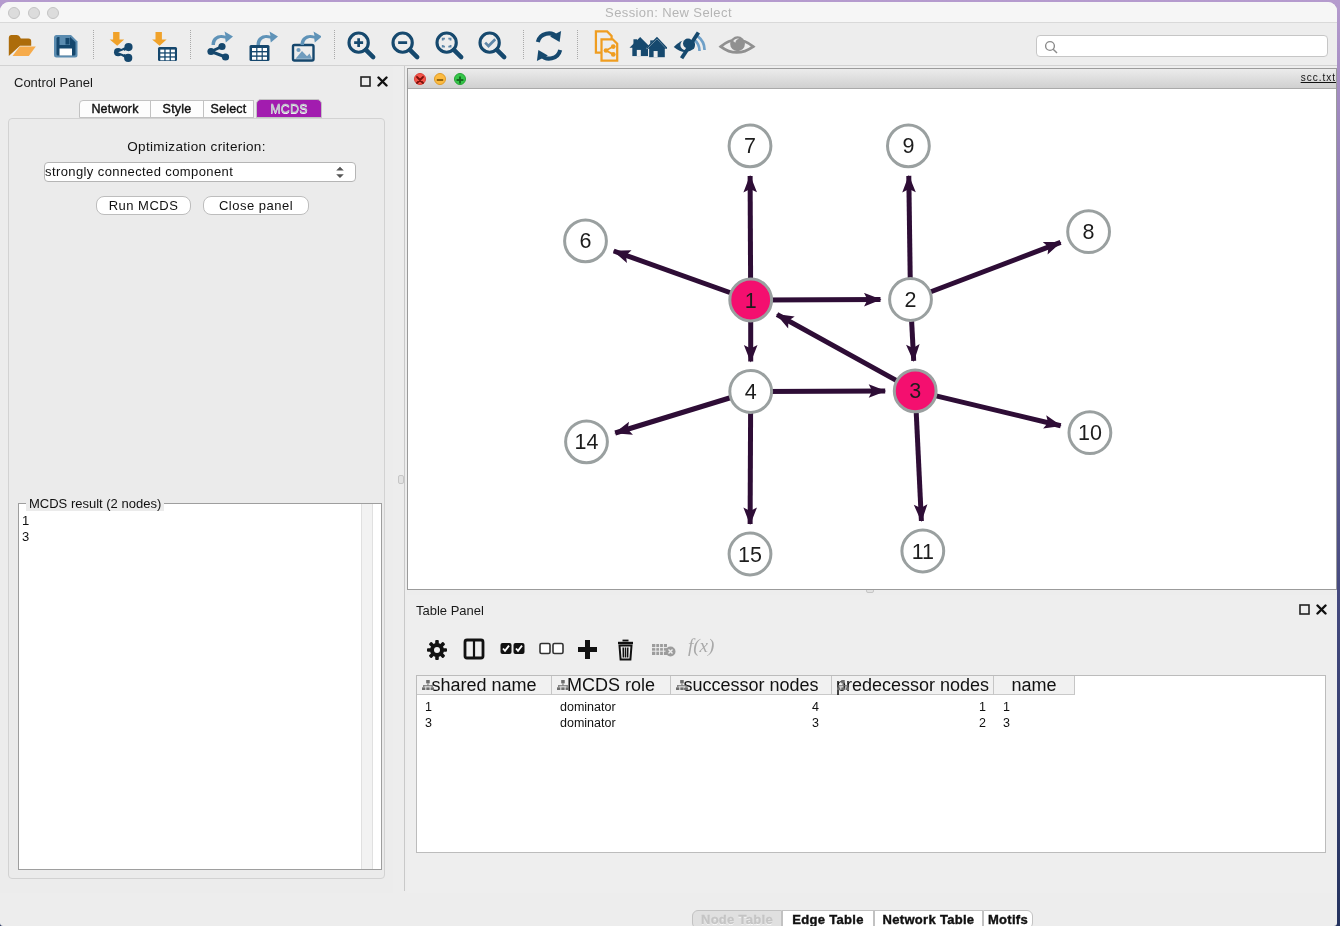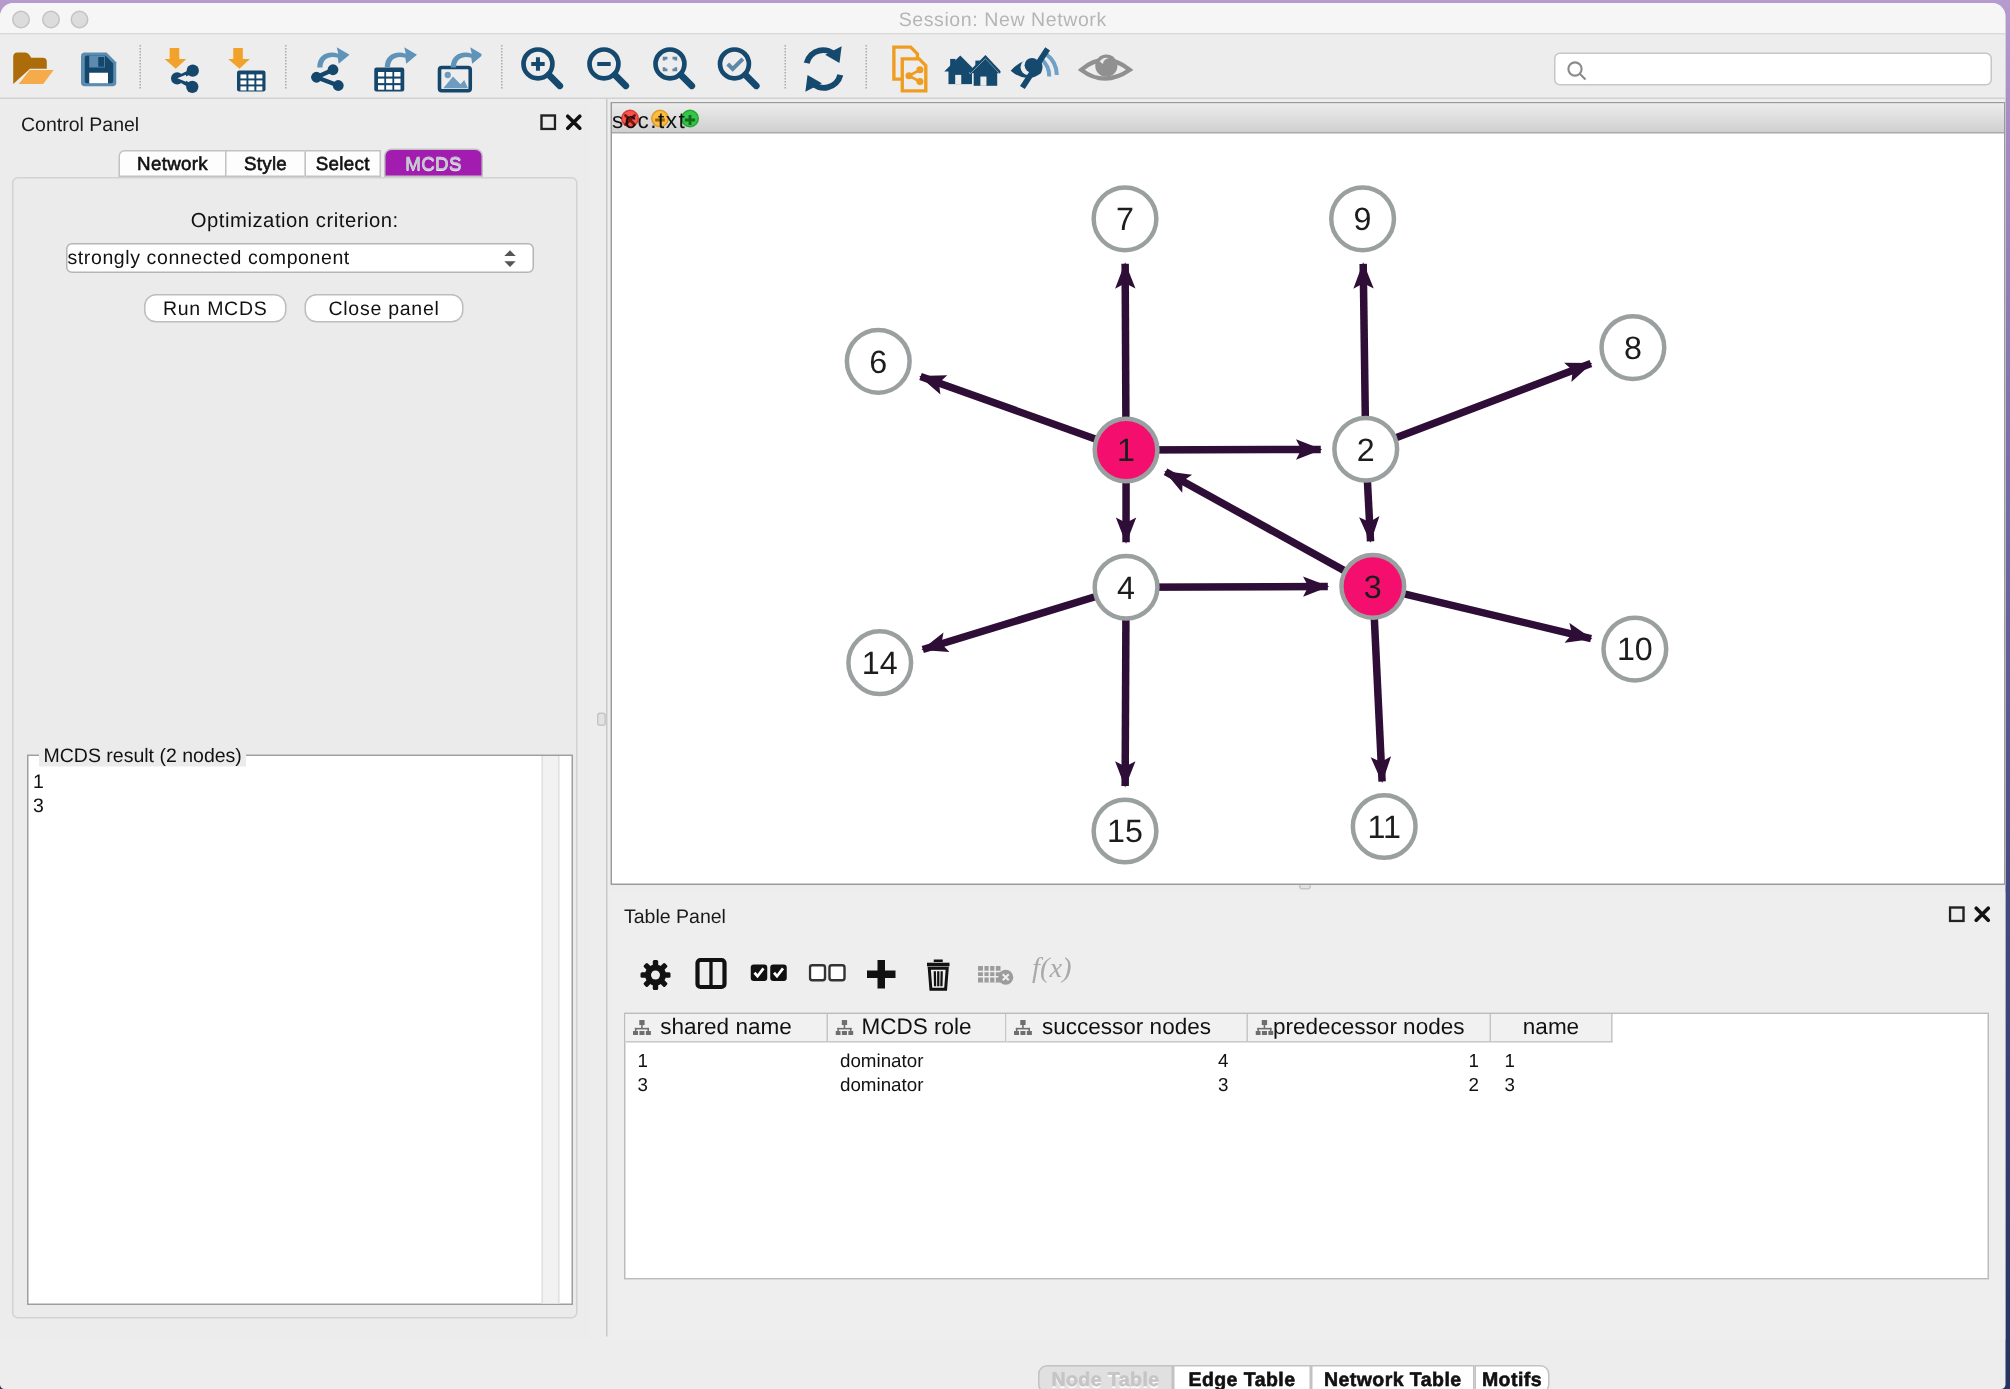--- a/index.html
+++ b/index.html
@@ -24,42 +24,42 @@
 .tabs { position:absolute; }
 .tab { position:absolute; top:0; height:18px; font-size:12.5px; font-weight:normal; -webkit-text-stroke:0.4px currentColor; letter-spacing:0.2px; color:#111; background:#fdfdfd; border:1px solid #c2c2c2; text-align:center; line-height:17px;}
 #cp-inner { position:absolute; left:8px; top:52px; width:377px; height:761px; background:#ebebeb; border:1px solid #d2d2d2; border-radius:4px;}
 #dropdown { position:absolute; left:35px; top:43px; width:312px; height:20px; background:#fff; border:1px solid #b5b5b5; border-radius:4px; font-size:13px; color:#111; line-height:18px; letter-spacing:0.4px;}
 .btn { position:absolute; top:77px; height:19px; background:#fff; border:1px solid #bdbdbd; border-radius:8px; font-size:13px; color:#111; text-align:center; line-height:17px; letter-spacing:0.5px;}
 #mcds-group { position:absolute; left:9px; top:384px; width:364px; height:367px; border:1px solid #9e9e9e; background:#fff;}
 #mcds-label { position:absolute; left:7px; top:-8px; background:#ebebeb; font-size:13px; color:#111; padding:0 3px;}
 
 #netwin { position:absolute; left:407px; top:66px; width:930px; height:522px; border:1px solid #9b9b9b; background:#fff;}
 #net-titlebar { position:absolute; left:0; top:0; width:100%; height:20px; background:linear-gradient(180deg,#ececec,#d0d0d0); border-bottom:1px solid #aaa;}
-#net-title { position:absolute; top:3px; width:100%; text-align:left; font-size:15px; color:#111; letter-spacing:1px;}
+#net-title { position:absolute; top:3px; width:100%; text-align:right; font-size:10px; color:#111; letter-spacing:1px;text-decoration:underline;}
 .mtl { position:absolute; top:4px; width:12px; height:12px; border-radius:50%; }
 
 #tpanel { position:absolute; left:407px; top:593px; width:930px; height:298px; background:#eeeeee;}
 #ttable { position:absolute; left:9px; top:80px; width:910px; height:178px; background:#fff; border:1px solid #bcbcbc;}
-.hcell { position:absolute; top:0; height:19px; background:#f1f1f1; border-right:1px solid #c6c6c6; border-bottom:1px solid #c9c9c9; font-size:15px; color:#111; text-align:center; line-height:18px;}
+.hcell { position:absolute; top:0; height:19px; background:#f1f1f1; border-right:1px solid #c6c6c6; border-bottom:1px solid #c9c9c9; font-size:18px; color:#111; text-align:center; line-height:18px;}
 .treeic { position:absolute; left:5px; top:3.5px; width:11.5px; height:10.5px;}
 .trow { position:absolute; font-size:12.5px; color:#111; height:16px; line-height:16px;}
 .btab { position:absolute; top:274px; height:19px; background:#fff; border:1px solid #c2c2c2; font-size:13px; font-weight:bold; -webkit-text-stroke:0.4px currentColor; color:#111; text-align:center; line-height:18px; letter-spacing:0.3px;margin-top:41px;}
 
 #statusbar { position:absolute; left:0; top:889px; width:100%; height:34px; background:#ededed; border-top:1px solid #c3c3c3;}
 #memBtn { position:absolute; left:1254px; top:8px; width:76px; height:24px; background:#fdfdfd; border:1px solid #a8a8a8; border-radius:2px; font-size:12.5px; color:#111;}
 #listBtn { position:absolute; left:10px; top:10px; width:28px; height:21px; background:#fdfdfd; border:1px solid #ababab; border-radius:2px;}
 </style>
 </head>
 <body>
 <div id="win">
   <div id="titlebar">
     <div class="tl" style="left:8px;"></div>
     <div class="tl" style="left:27.5px;"></div>
     <div class="tl" style="left:47px;"></div>
-    <div id="title-text">Session: New Network</div>
+    <div id="title-text">Session: New Select</div>
   </div>
   <div id="toolbar">
     <div class="sep" style="left:93px;"></div>
     <div class="sep" style="left:190px;"></div>
     <div class="sep" style="left:334px;"></div>
     <div class="sep" style="left:523px;"></div>
     <div class="sep" style="left:577px;"></div>
 
     <svg class="ticon" style="left:5px; transform:none;" width="34" height="34" viewBox="0 0 34 34">
       <path d="M3.8 27 V9 q0 -3 2.8 -3 h5.2 q2 0 3 1.8 l1 1.7 h7.7 q2.7 0 2.7 2.7 v4.6 h-11.2 l-11.2 10.2 z" fill="#ad6c0a"></path>

